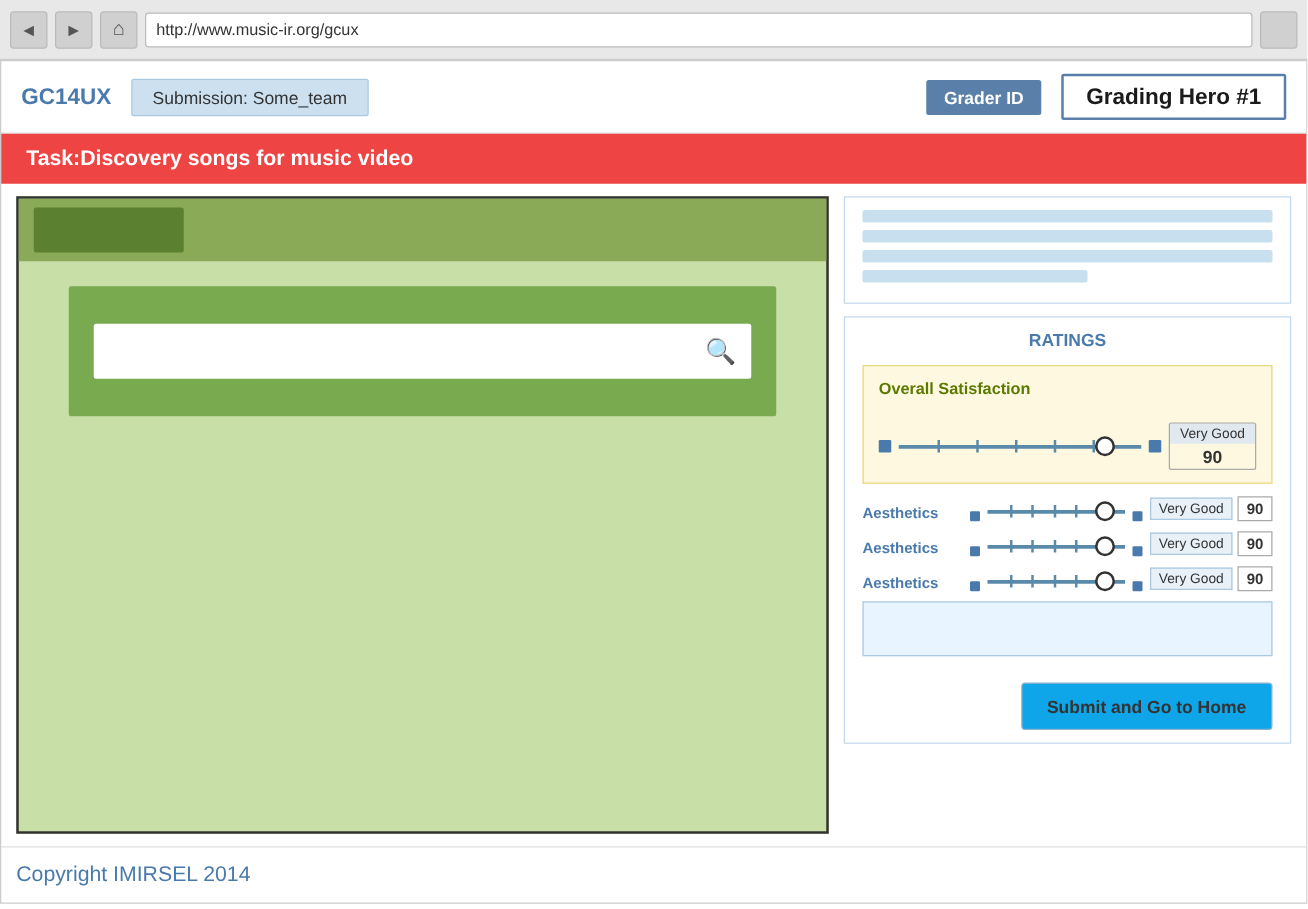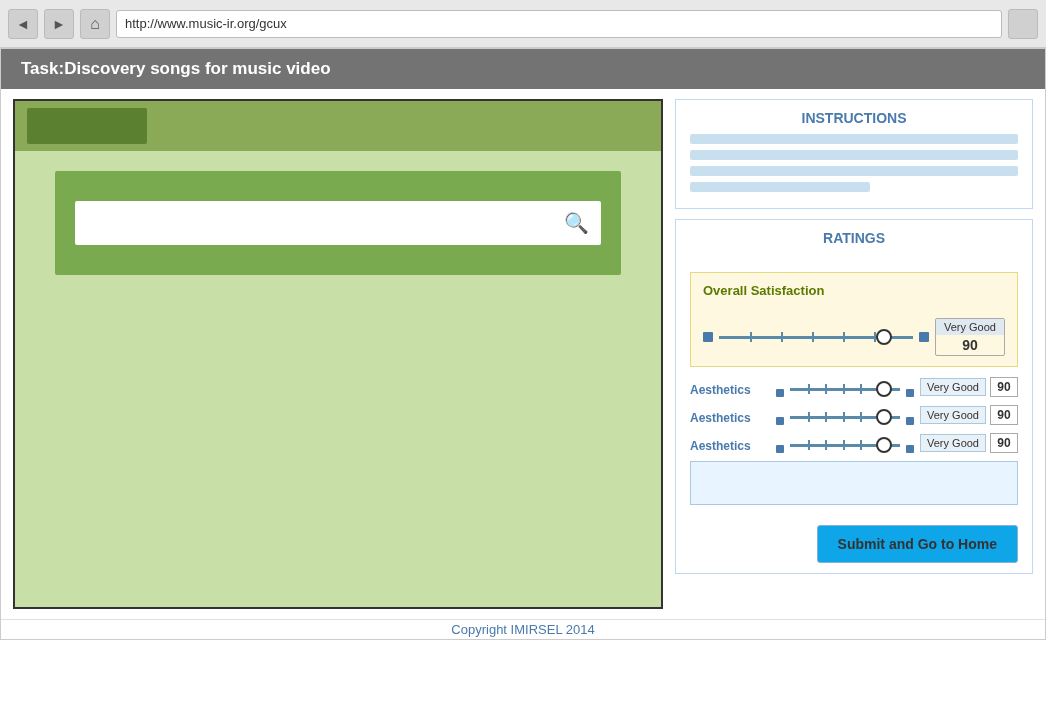--- a/index.html
+++ b/index.html
@@ -98,21 +98,21 @@
       border: 2px solid #5a7fa8;
       padding: 6px 18px;
       font-size: 18px;
       font-weight: bold;
       color: #1a1a1a;
       border-radius: 2px;
     }
 
     
     .task-bar {
-      background: #737373;
+      background: #ef4444;
       padding: 10px 20px;
       color: #fff;
       font-size: 17px;
       font-weight: bold;
     }
 
     
     .main-content {
       display: flex;
       padding: 10px 12px;
@@ -202,21 +202,21 @@
     
     .ratings-box {
       border: 1px solid #c0d8f0;
       padding: 10px 14px;
     }
     .ratings-title {
       color: #4a7aac;
       font-size: 14px;
       font-weight: bold;
       text-align: center;
-      margin-bottom: 26px;
+      margin-bottom: 12px;
     }
 
     
     .overall-satisfaction {
       background: #fef8e0;
       border: 1px solid #e8d880;
       padding: 10px 12px;
       margin-bottom: 10px;
     }
     .overall-label {
@@ -361,24 +361,23 @@
       font-weight: bold;
       color: #333;
       cursor: pointer;
       align-self: flex-end;
       margin-top: 6px;
       border-radius: 3px;
     }
 
     
     .footer {
-      text-align: center;
       color: #4a7aac;
-      font-size: 13px;
-      padding: 2px;
+      font-size: 17px;
+      padding: 12px;
       border-top: 1px solid #e0e0e0;
     }
 
     
     .tick1 { left: 16%; }
     .tick2 { left: 32%; }
     .tick3 { left: 48%; }
     .tick4 { left: 64%; }
     .tick5 { left: 80%; }
     .circle-pos { left: 85%; }
@@ -395,20 +394,27 @@
   </div>
   <div class="home-btn">
     <span>⌂</span>
   </div>
   <input class="url-bar" type="text" value="http://www.music-ir.org/gcux" style="">
   <div class="browser-extra"></div>
 </div>
 
 <div class="app">
 
+  <div class="header">
+    <span class="app-id">GC14UX</span>
+    <div class="submission-box">Submission: Some_team</div>
+    <div class="spacer"></div>
+    <div class="grader-id-label">Grader ID</div>
+    <div class="grader-id-value">Grading Hero #1</div>
+  </div>
 
   <div class="task-bar">
     <span>Task:Discovery songs for music video</span>
   </div>
 
   <div class="main-content">
 
     <div class="preview-panel">
       <div class="preview-top-bar">
         <div class="preview-logo-placeholder"></div>
@@ -417,21 +423,20 @@
         <div class="search-bar-container">
           <input class="search-input-mock" type="text" placeholder="" style="">
           <span class="search-icon">🔍</span>
         </div>
       </div>
     </div>
 
     <div class="right-panel">
 
       <div class="instructions-box">
-        <div class="instructions-title">INSTRUCTIONS</div>
         <div class="instruction-line full"></div>
         <div class="instruction-line full"></div>
         <div class="instruction-line full"></div>
         <div class="instruction-line short"></div>
       </div>
 
       <div class="ratings-box">
         <div class="ratings-title">RATINGS</div>
 
         

